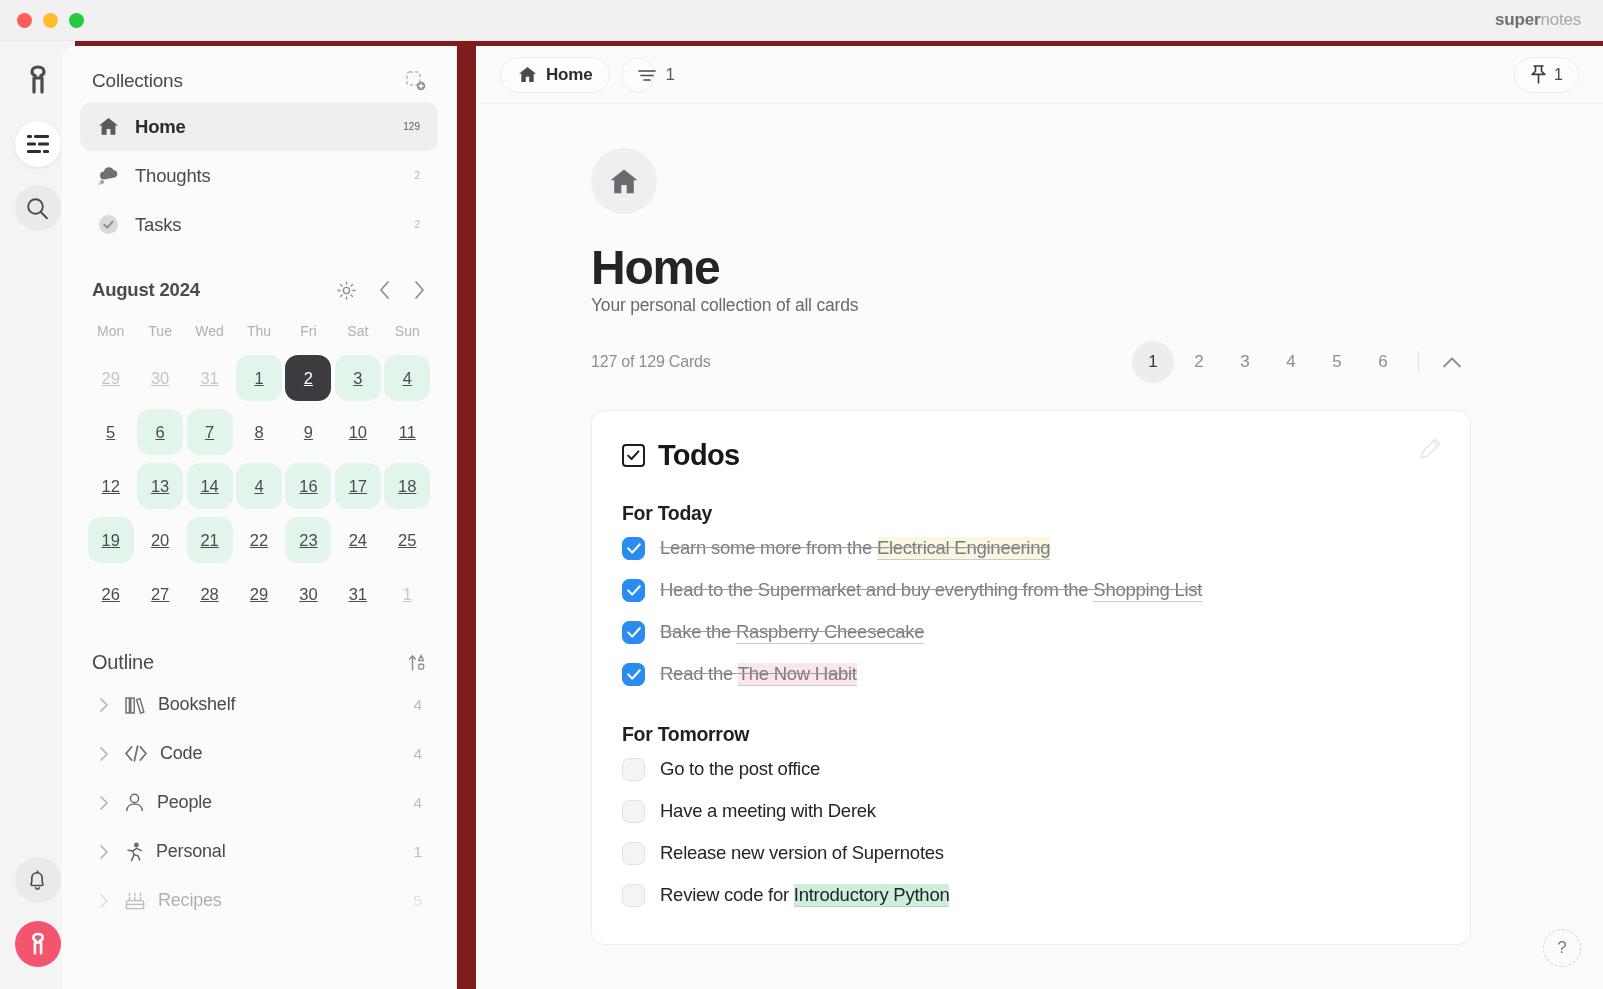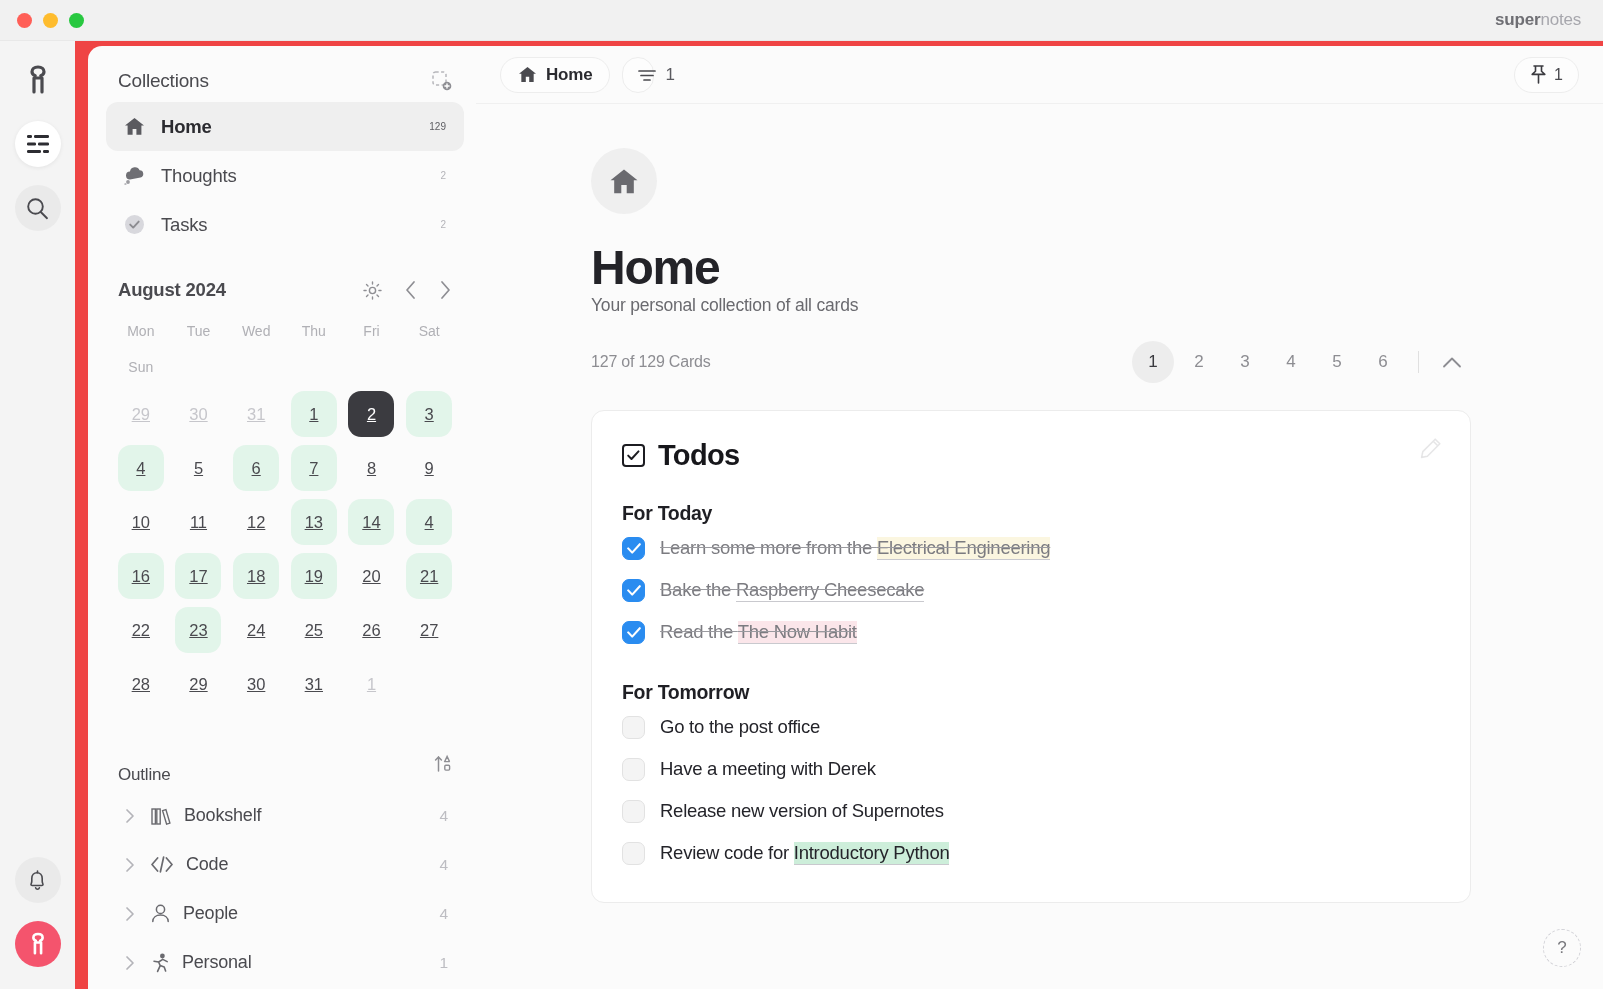--- a/index.html
+++ b/index.html
@@ -5,21 +5,21 @@
   * { box-sizing: border-box; margin: 0; padding: 0; }
   html, body {
     width: 1603px; height: 989px;
     overflow: hidden;
     font-family: "Liberation Sans", sans-serif;
     background: #2f2a3a;
   }
   .app {
     position: relative;
     width: 1603px; height: 989px;
-    background: #ef4444;
+    background: #7f1d1d;
     overflow: hidden;
   }
 
   
   .titlebar {
     position: absolute; top: 0; left: 0; right: 0; height: 41px;
     background: #f1f1f1;
     border-bottom: 1px solid #e8e8e8;
     display: flex; align-items: center;
   }
@@ -53,21 +53,21 @@
   .rail-bottom { margin-top: auto; display: flex; flex-direction: column; align-items: center; padding-bottom: 22px; }
   .avatar {
     width: 46px; height: 46px; border-radius: 50%;
     background: #f4546d; margin-top: 18px;
     display: flex; align-items: center; justify-content: center;
     color: #fff; cursor: pointer;
   }
 
   
   .sidebar {
-    position: absolute; top: 46px; left: 88px; width: 395px; bottom: 0;
+    position: absolute; top: 46px; left: 62px; width: 395px; bottom: 0;
     background: #fbfbfb;
     border-top-left-radius: 14px;
     border-right: 1px solid #ededed;
     overflow: hidden;
   }
   .side-head {
     display: flex; align-items: center; justify-content: space-between;
     padding: 24px 30px 10px 30px;
   }
   .side-title { font-size: 19px; color: #4a4a4f; font-weight: 400; letter-spacing: -0.2px; }
@@ -83,41 +83,41 @@
   .coll-item.active .coll-label { color: #2b2b30; font-weight: 700; }
   .coll-count { margin-left: auto; font-size: 10px; color: #b4b4b9; }
   .coll-item.active .coll-count { color: #5d5d62; }
 
   
   .cal { padding: 30px 24px 0 24px; }
   .cal-head { display: flex; align-items: center; padding: 0 6px 14px 6px; }
   .cal-month { font-size: 18.5px; color: #4a4a4f; font-weight: 700; letter-spacing: -0.2px; }
   .cal-ctrls { margin-left: auto; display: flex; align-items: center; gap: 22px; }
   .cal-ctrl { cursor: pointer; display: flex; align-items: center; justify-content: center; }
-  .cal-grid { display: grid; grid-template-columns: repeat(6, 1fr); }
+  .cal-grid { display: grid; grid-template-columns: repeat(7, 1fr); }
   .cal-dow {
     text-align: center; font-size: 14px; color: #b0b0b5;
     padding: 8px 0 12px 0;
   }
   .cal-cell {
     height: 54px; display: flex; align-items: center; justify-content: center;
   }
   .cal-day {
     width: 46px; height: 46px; border-radius: 13px;
     display: flex; align-items: center; justify-content: center;
     font-size: 16.5px; color: #4a4a4f; cursor: pointer; text-decoration: underline;
   }
   .cal-day.muted { color: #c6c6cb; }
   .cal-day.has { background: #e2f5ea; }
   .cal-day.today { background: #3b3b40; color: #fff; }
 
   
   .outline { padding: 30px 24px 0 24px; }
   .out-head { display: flex; align-items: center; justify-content: space-between; padding: 0 6px 6px 6px; }
-  .out-title { font-size: 17px; color: #4a4a4f; letter-spacing: -0.2px; margin-top: 24px; }
+  .out-title { font-size: 20px; color: #4a4a4f; letter-spacing: -0.2px; }
   .out-item {
     display: flex; align-items: center; gap: 13px;
     height: 49px; padding: 0 10px; cursor: pointer;
   }
   .out-item.faded { opacity: 0.42; }
   .out-label { font-size: 18px; color: #4a4a4f; letter-spacing: -0.2px; }
   .out-count { margin-left: auto; font-size: 15.5px; color: #bdbdc2; }
   .chev { width: 16px; display: flex; align-items: center; justify-content: center; }
 
   
@@ -645,20 +645,28 @@
                   </svg>
                 </div>
                 <div class="todo-text"><span>Learn some more from the </span><span class="lnk hl-yellow">Electrical Engineering</span></div>
               </div>
               <div class="todo done">
                 <div class="cb done">
                   <svg width="14" height="11" viewBox="0 0 14 11">
                     <path d="M1.2 5.4l4 4.2L12.8 1.2" stroke="#ffffff" stroke-width="2.1" fill="none" stroke-linecap="round" stroke-linejoin="round"></path>
                   </svg>
                 </div>
+                <div class="todo-text"><span>Head to the Supermarket and buy everything from the </span><span class="lnk ">Shopping List</span></div>
+              </div>
+              <div class="todo done">
+                <div class="cb done">
+                  <svg width="14" height="11" viewBox="0 0 14 11">
+                    <path d="M1.2 5.4l4 4.2L12.8 1.2" stroke="#ffffff" stroke-width="2.1" fill="none" stroke-linecap="round" stroke-linejoin="round"></path>
+                  </svg>
+                </div>
                 <div class="todo-text"><span>Bake the </span><span class="lnk ">Raspberry Cheesecake</span></div>
               </div>
               <div class="todo done">
                 <div class="cb done">
                   <svg width="14" height="11" viewBox="0 0 14 11">
                     <path d="M1.2 5.4l4 4.2L12.8 1.2" stroke="#ffffff" stroke-width="2.1" fill="none" stroke-linecap="round" stroke-linejoin="round"></path>
                   </svg>
                 </div>
                 <div class="todo-text"><span>Read the </span><span class="lnk hl-pink">The Now Habit</span></div>
               </div>

